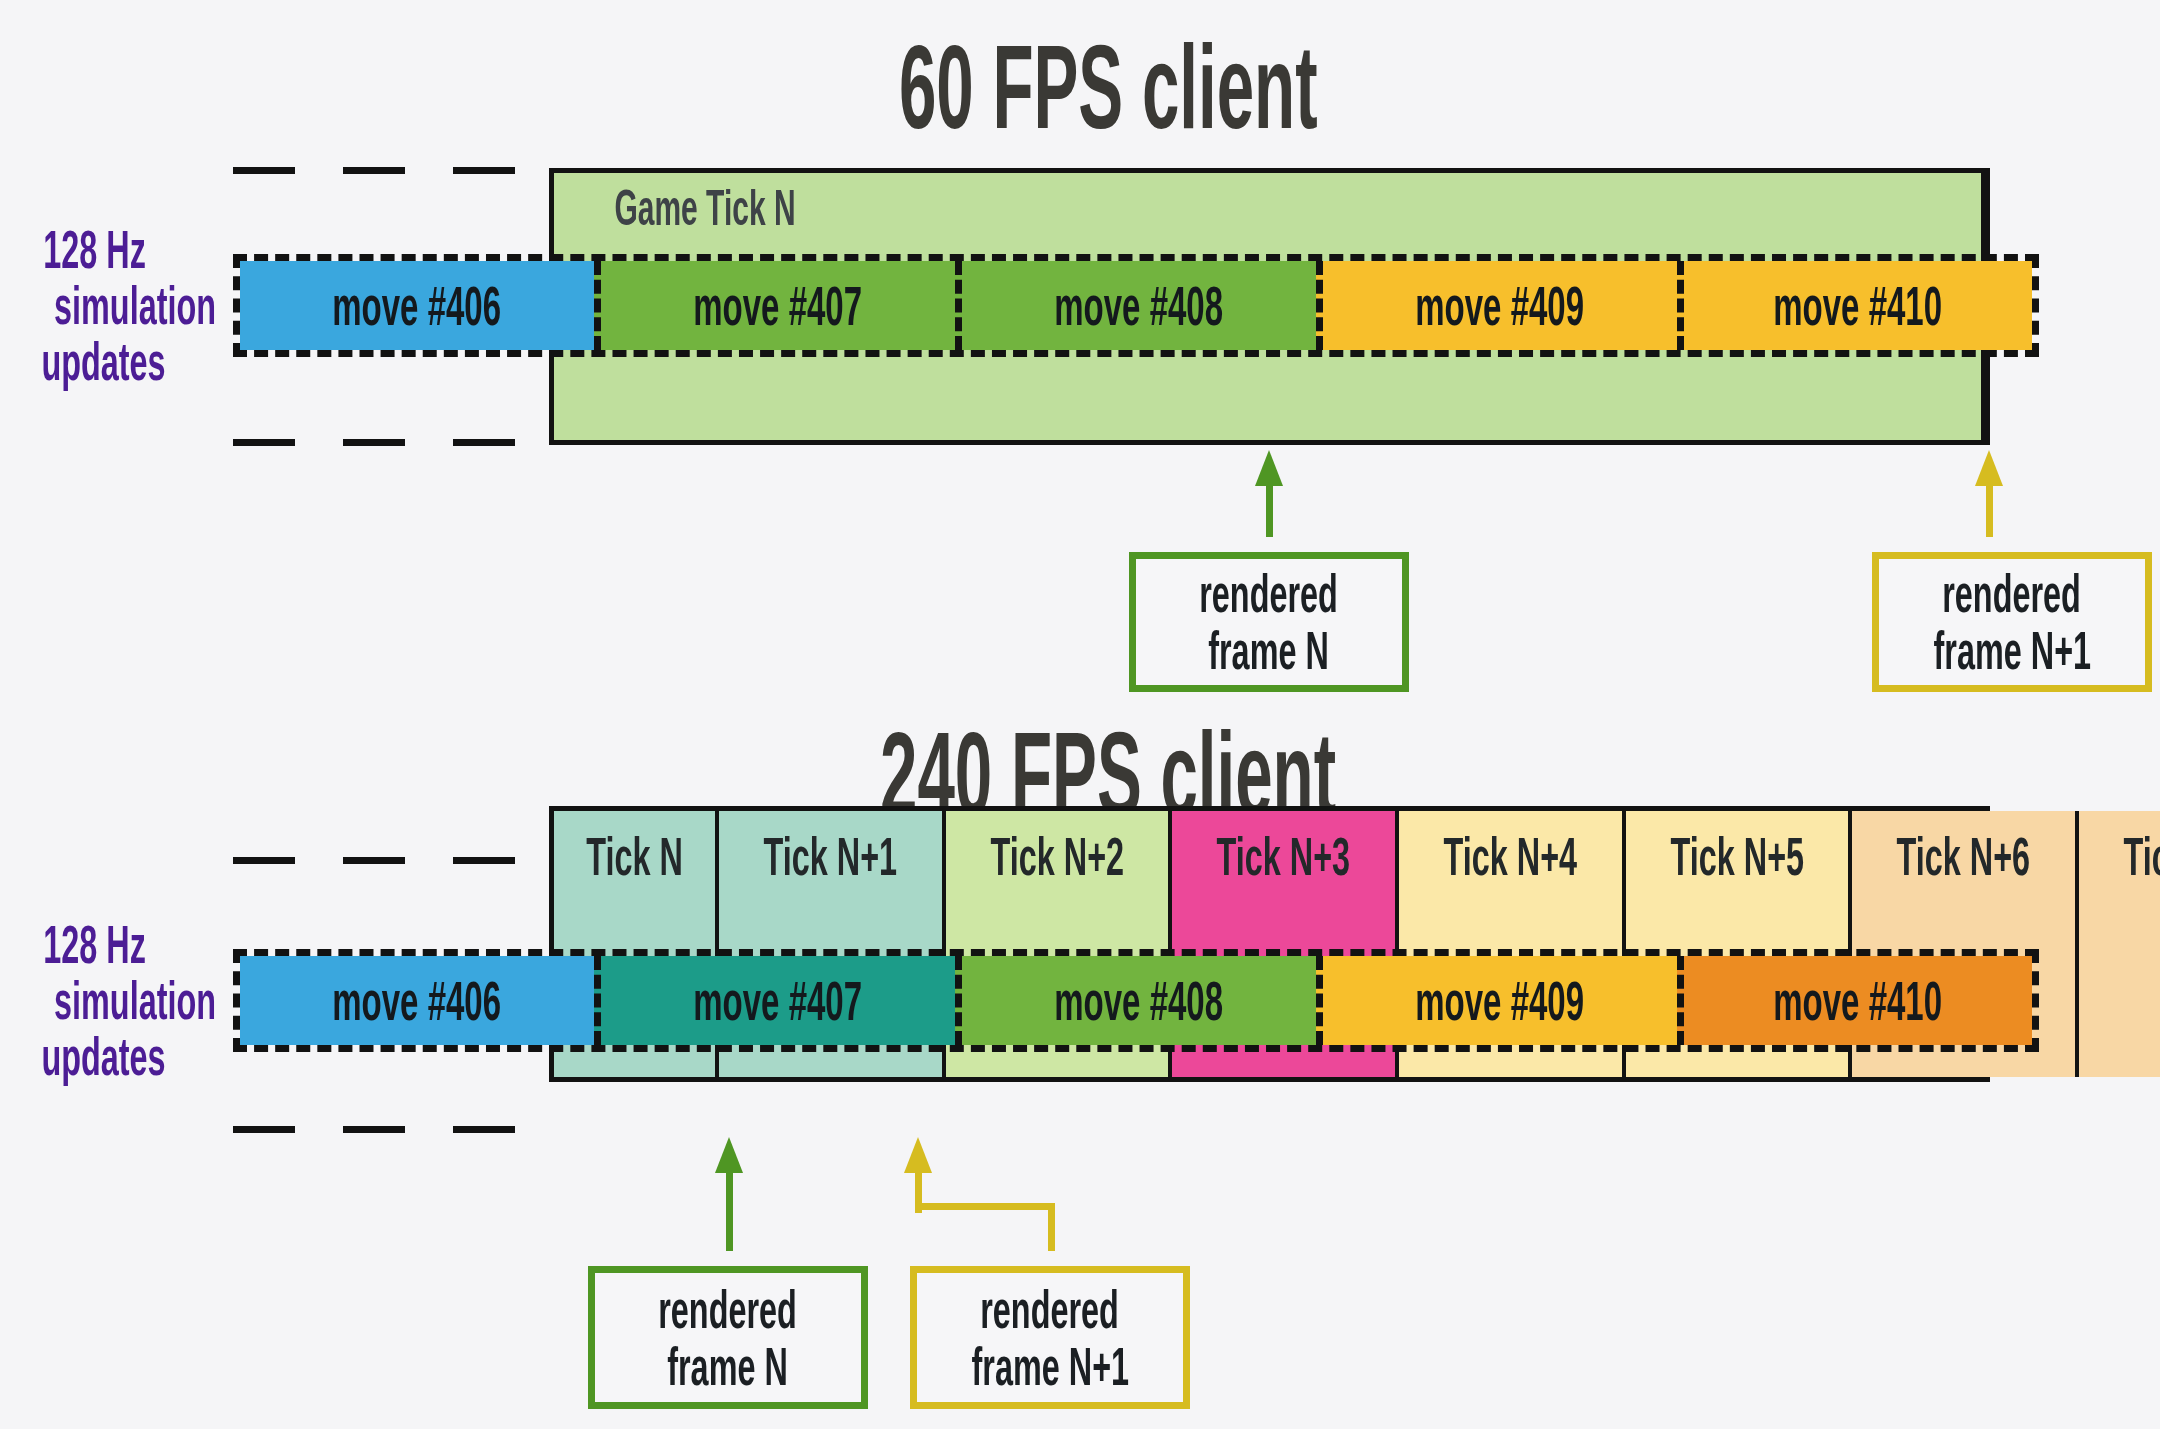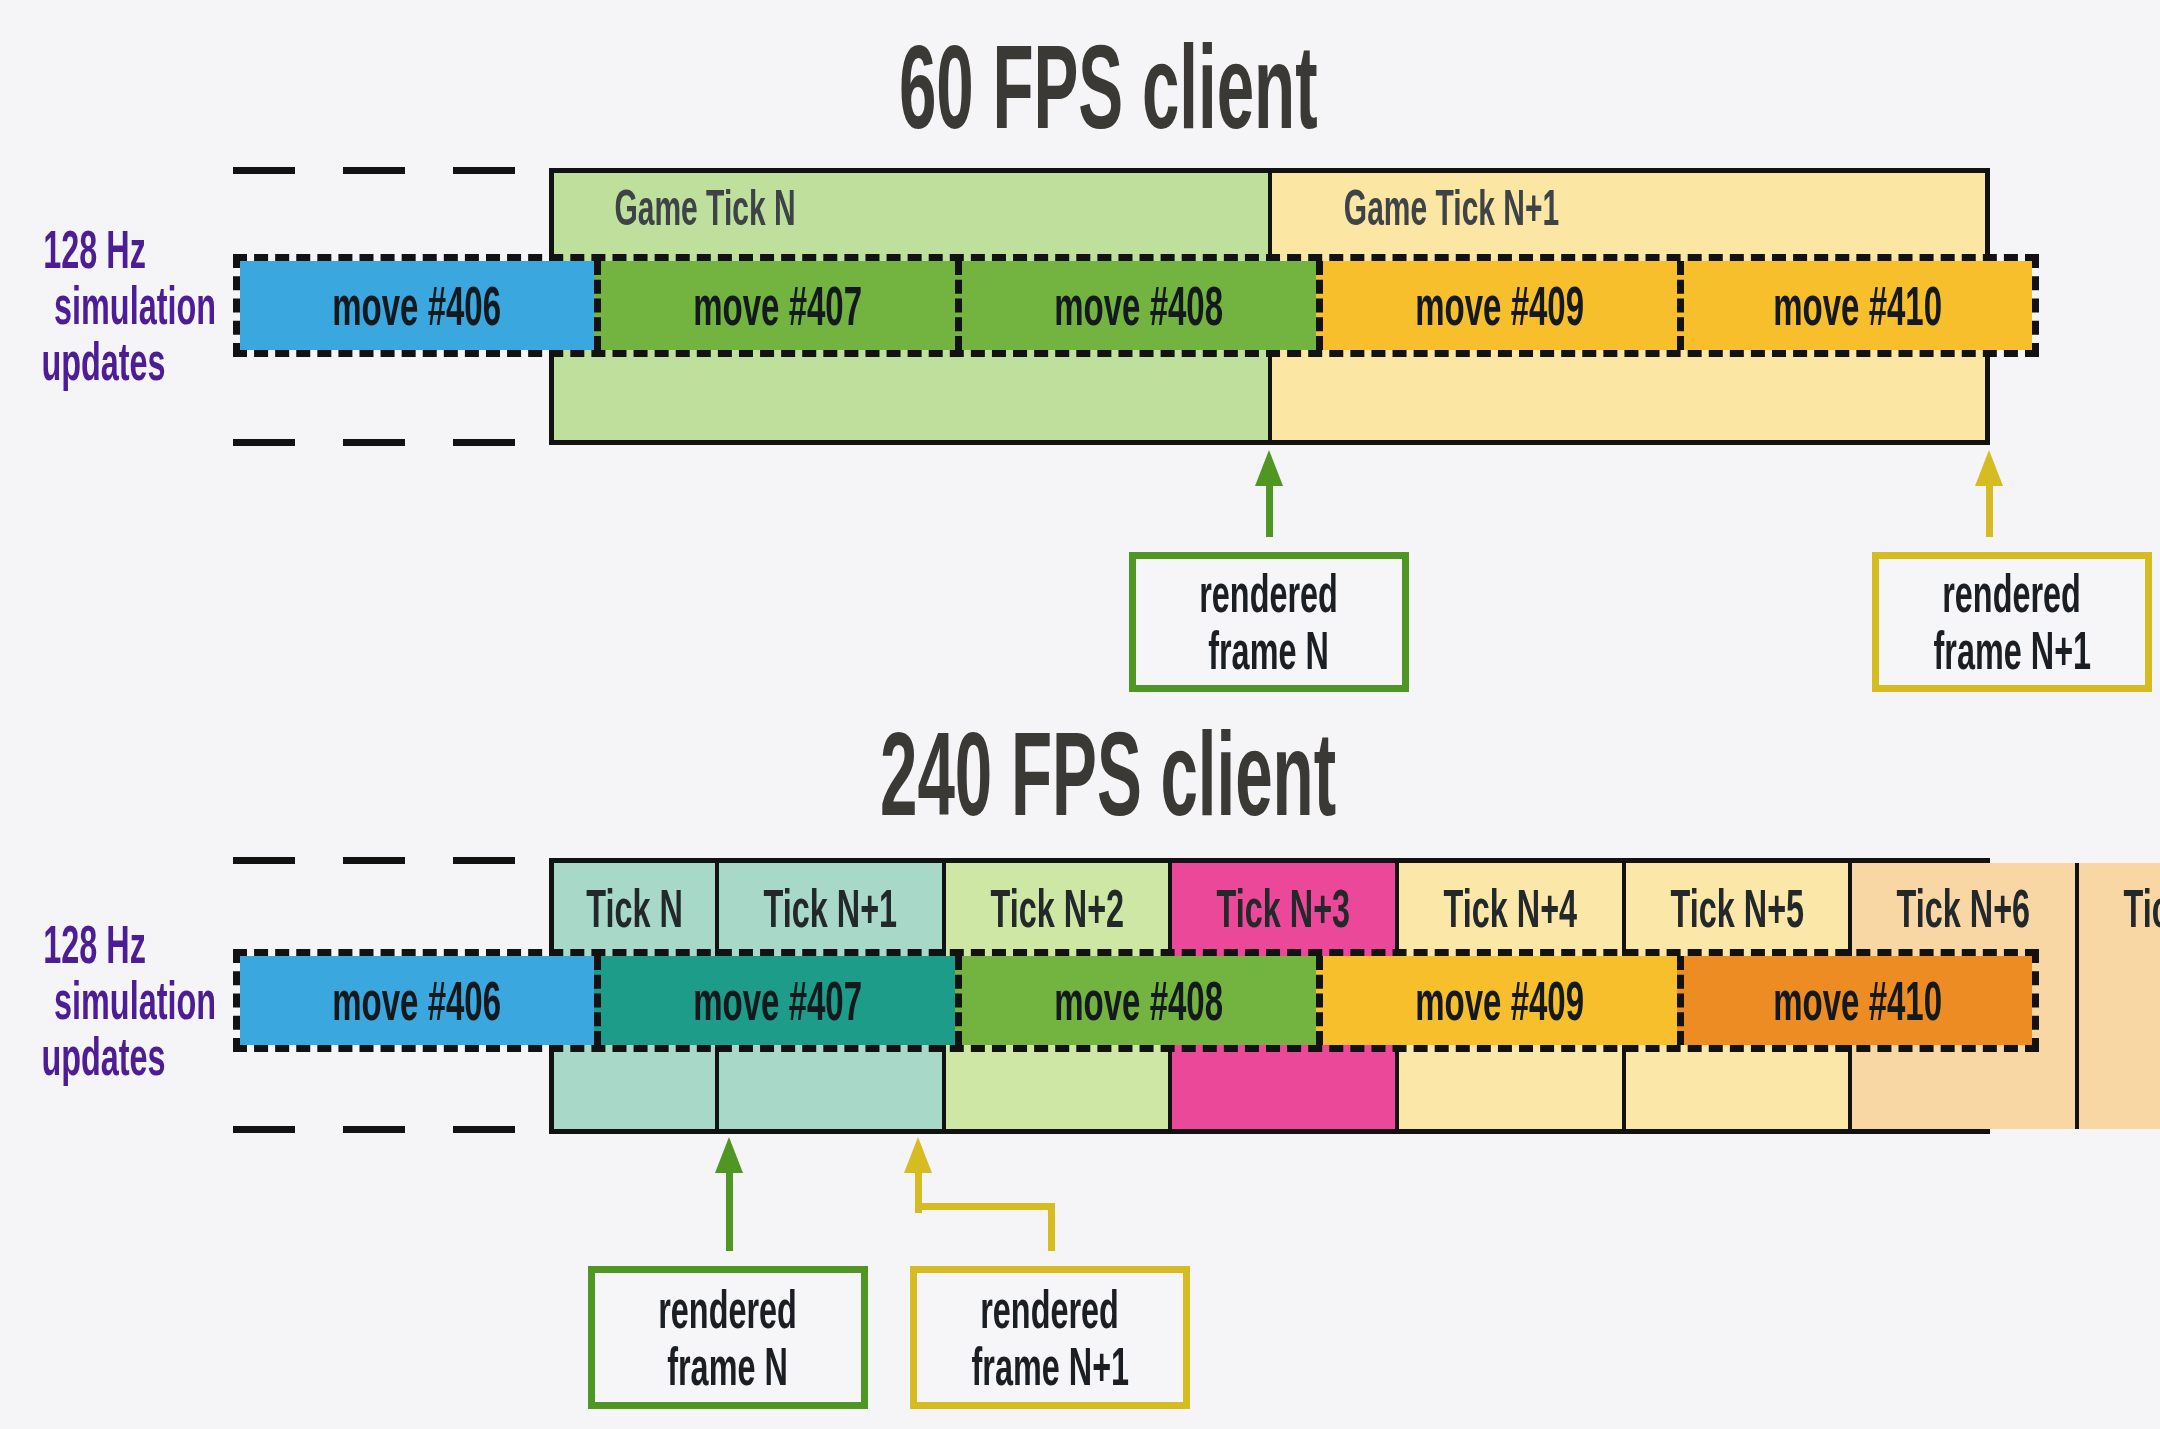--- a/index.html
+++ b/index.html
@@ -115,25 +115,20 @@
 
   <div class="hdash" style="top:167px;"></div>
   <div class="hdash" style="top:439px;"></div>
 
   <div class="tbox" style="left:549px;top:168px;width:1441px;height:277px;">
     <div class="region region-first" style="background-color: rgb(191, 223, 157);">
       <div class="region-label">
         <span class="cond">Game Tick N</span>
       </div>
     </div>
-    <div class="region" style="background-color: rgb(251, 231, 163);">
-      <div class="region-label">
-        <span class="cond">Game Tick N+1</span>
-      </div>
-    </div>
   </div>
 
   <div class="bar" style="top:254px;">
     <div class="seg" style="width: 354px; background-color: rgb(58, 167, 222);">
       <span class="seg-label cond">move #406</span>
     </div>
     <div class="seg" style="width: 361px; background-color: rgb(114, 180, 63);">
       <span class="seg-label cond">move #407</span>
     </div>
     <div class="seg" style="width: 361px; background-color: rgb(114, 180, 63);">
@@ -168,21 +163,21 @@
 
   <div class="side-label" style="top:916px;">
     <div><span class="cond">128 Hz</span></div>
     <div><span class="cond">simulation</span></div>
     <div><span class="cond">updates</span></div>
   </div>
 
   <div class="hdash" style="top:857px;"></div>
   <div class="hdash" style="top:1126px;"></div>
 
-  <div class="tbox" style="left:549px;top:858px;width:1441px;height:276px;">
+  <div class="tbox" style="left:549px;top:806px;width:1441px;height:276px;">
     <div class="cell" style="background-color: rgb(168, 216, 200);">
       <div class="cell-label"><span class="cond">Tick N</span></div>
     </div>
     <div class="cell" style="background-color: rgb(168, 216, 200);">
       <div class="cell-label"><span class="cond">Tick N+1</span></div>
     </div>
     <div class="cell" style="background-color: rgb(206, 231, 164);">
       <div class="cell-label"><span class="cond">Tick N+2</span></div>
     </div>
     <div class="cell" style="background-color: #ec4899;">

